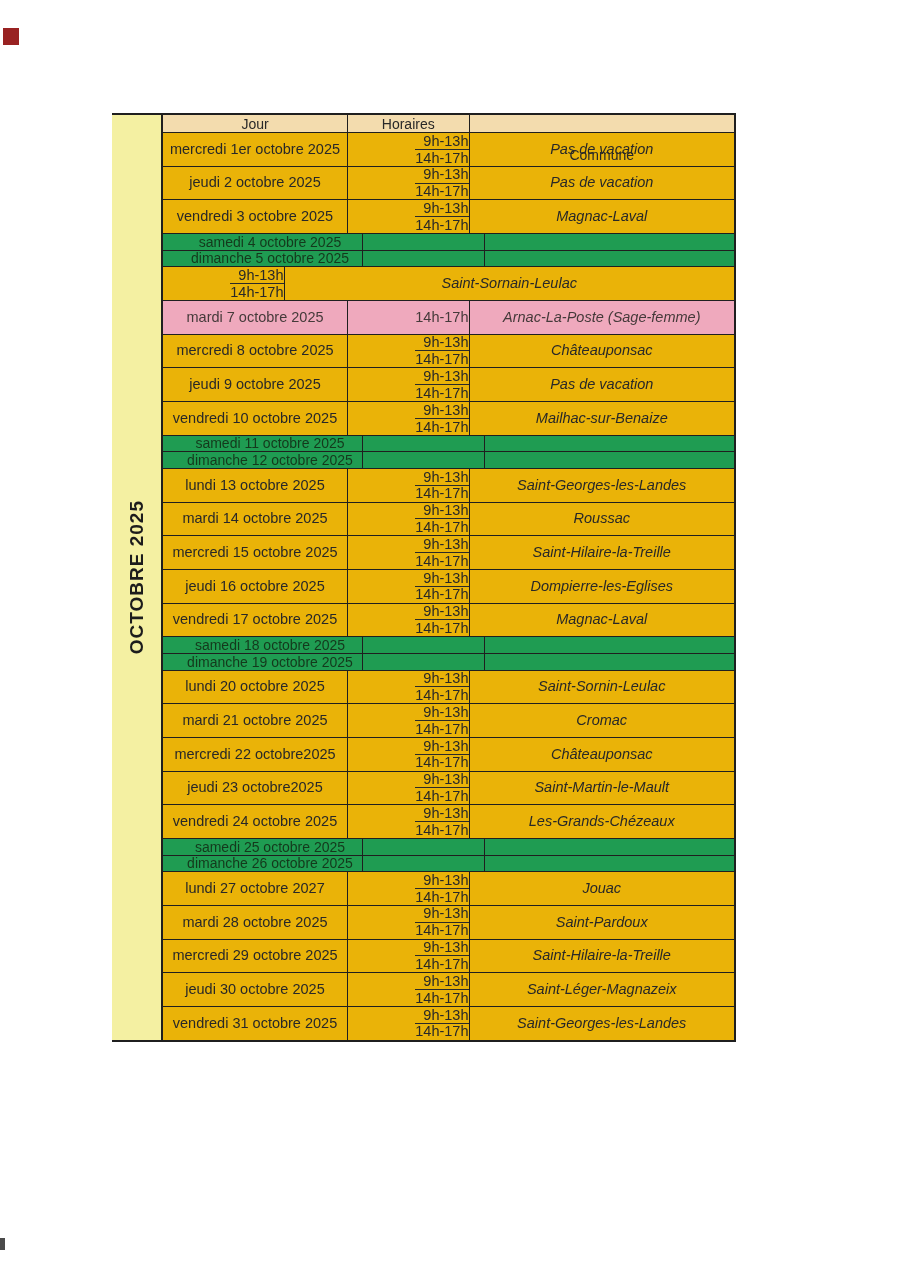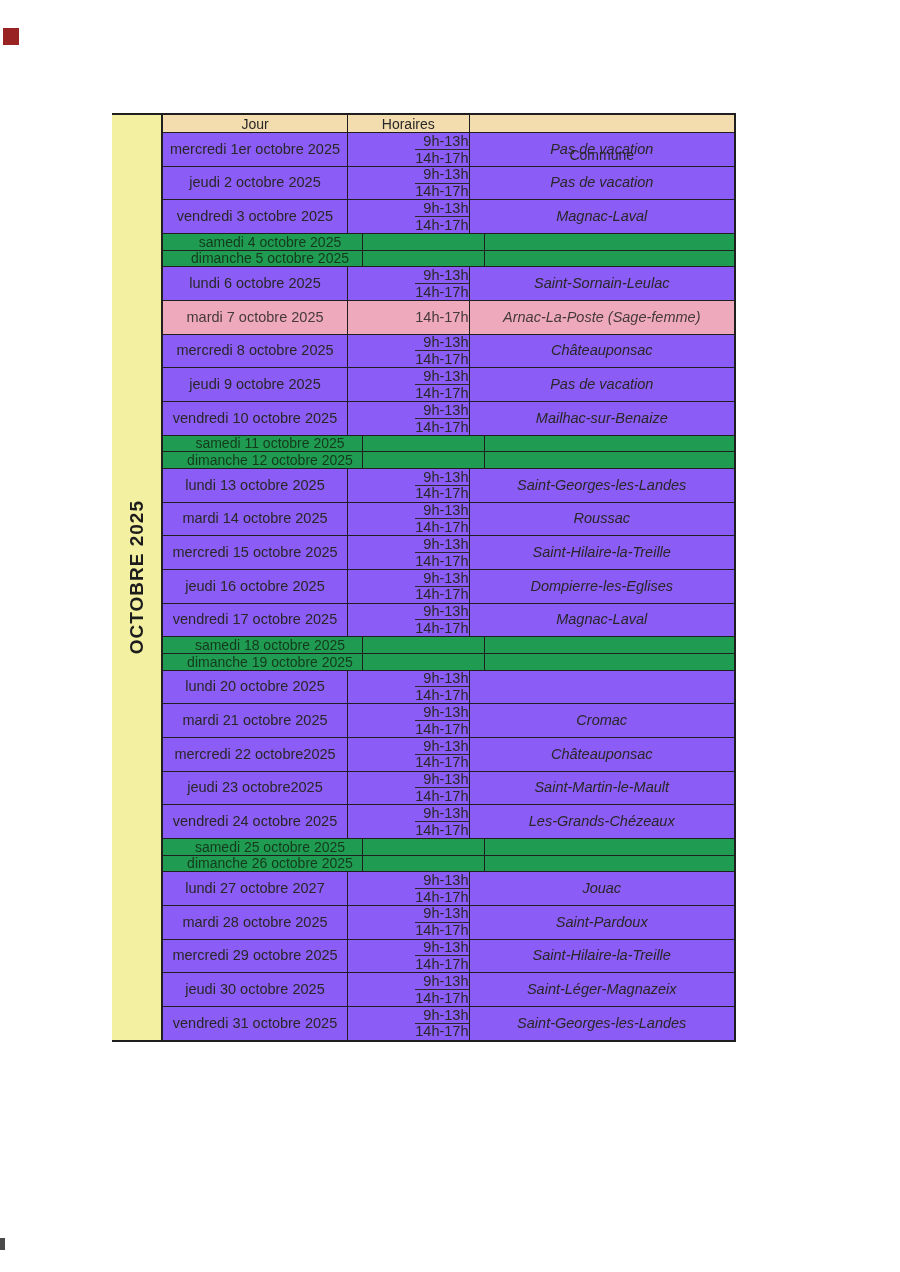--- a/index.html
+++ b/index.html
@@ -47,21 +47,21 @@
     font-weight:bold;
     font-size:19px;
     letter-spacing:1px;
     color:#1c1c1c;
     white-space:nowrap;
   }
   .htable{
     width:575px;
     border:2px solid var(--grid);
     box-sizing:border-box;
-    background:#8b5cf6;
+    background:#eab308;
   }
   .hrow{
     height:17px;
     background:var(--header-tan);
     display:flex;
     box-sizing:border-box;
   }
   .hrow .hc{
     display:flex;align-items:center;justify-content:center;
     font-size:14px;line-height:1;
@@ -153,21 +153,20 @@
     <div class="cell day">samedi 4 octobre 2025</div>
     <div class="cell hours"></div>
     <div class="cell commune"></div>
   </div>
         <div class="row weekend">
     <div class="cell day">dimanche 5 octobre 2025</div>
     <div class="cell hours"></div>
     <div class="cell commune"></div>
   </div>
         <div class="row normal">
-    <div class="cell day">lundi 6 octobre 2025</div>
     <div class="cell hours">
             <div class="hour">9h-13h</div>
             <div class="hour">14h-17h</div>
           </div>
     <div class="cell commune">Saint-Sornain-Leulac</div>
   </div>
         <div class="row special">
     <div class="cell day">mardi 7 octobre 2025</div>
     <div class="cell hours">
             <div class="hour">14h-17h</div>
@@ -257,20 +256,21 @@
     <div class="cell day">dimanche 19 octobre 2025</div>
     <div class="cell hours"></div>
     <div class="cell commune"></div>
   </div>
         <div class="row normal">
     <div class="cell day">lundi 20 octobre 2025</div>
     <div class="cell hours">
             <div class="hour">9h-13h</div>
             <div class="hour">14h-17h</div>
           </div>
+    <div class="cell commune">Saint-Sornin-Leulac</div>
   </div>
         <div class="row normal">
     <div class="cell day">mardi 21 octobre 2025</div>
     <div class="cell hours">
             <div class="hour">9h-13h</div>
             <div class="hour">14h-17h</div>
           </div>
     <div class="cell commune">Cromac</div>
   </div>
         <div class="row normal">

